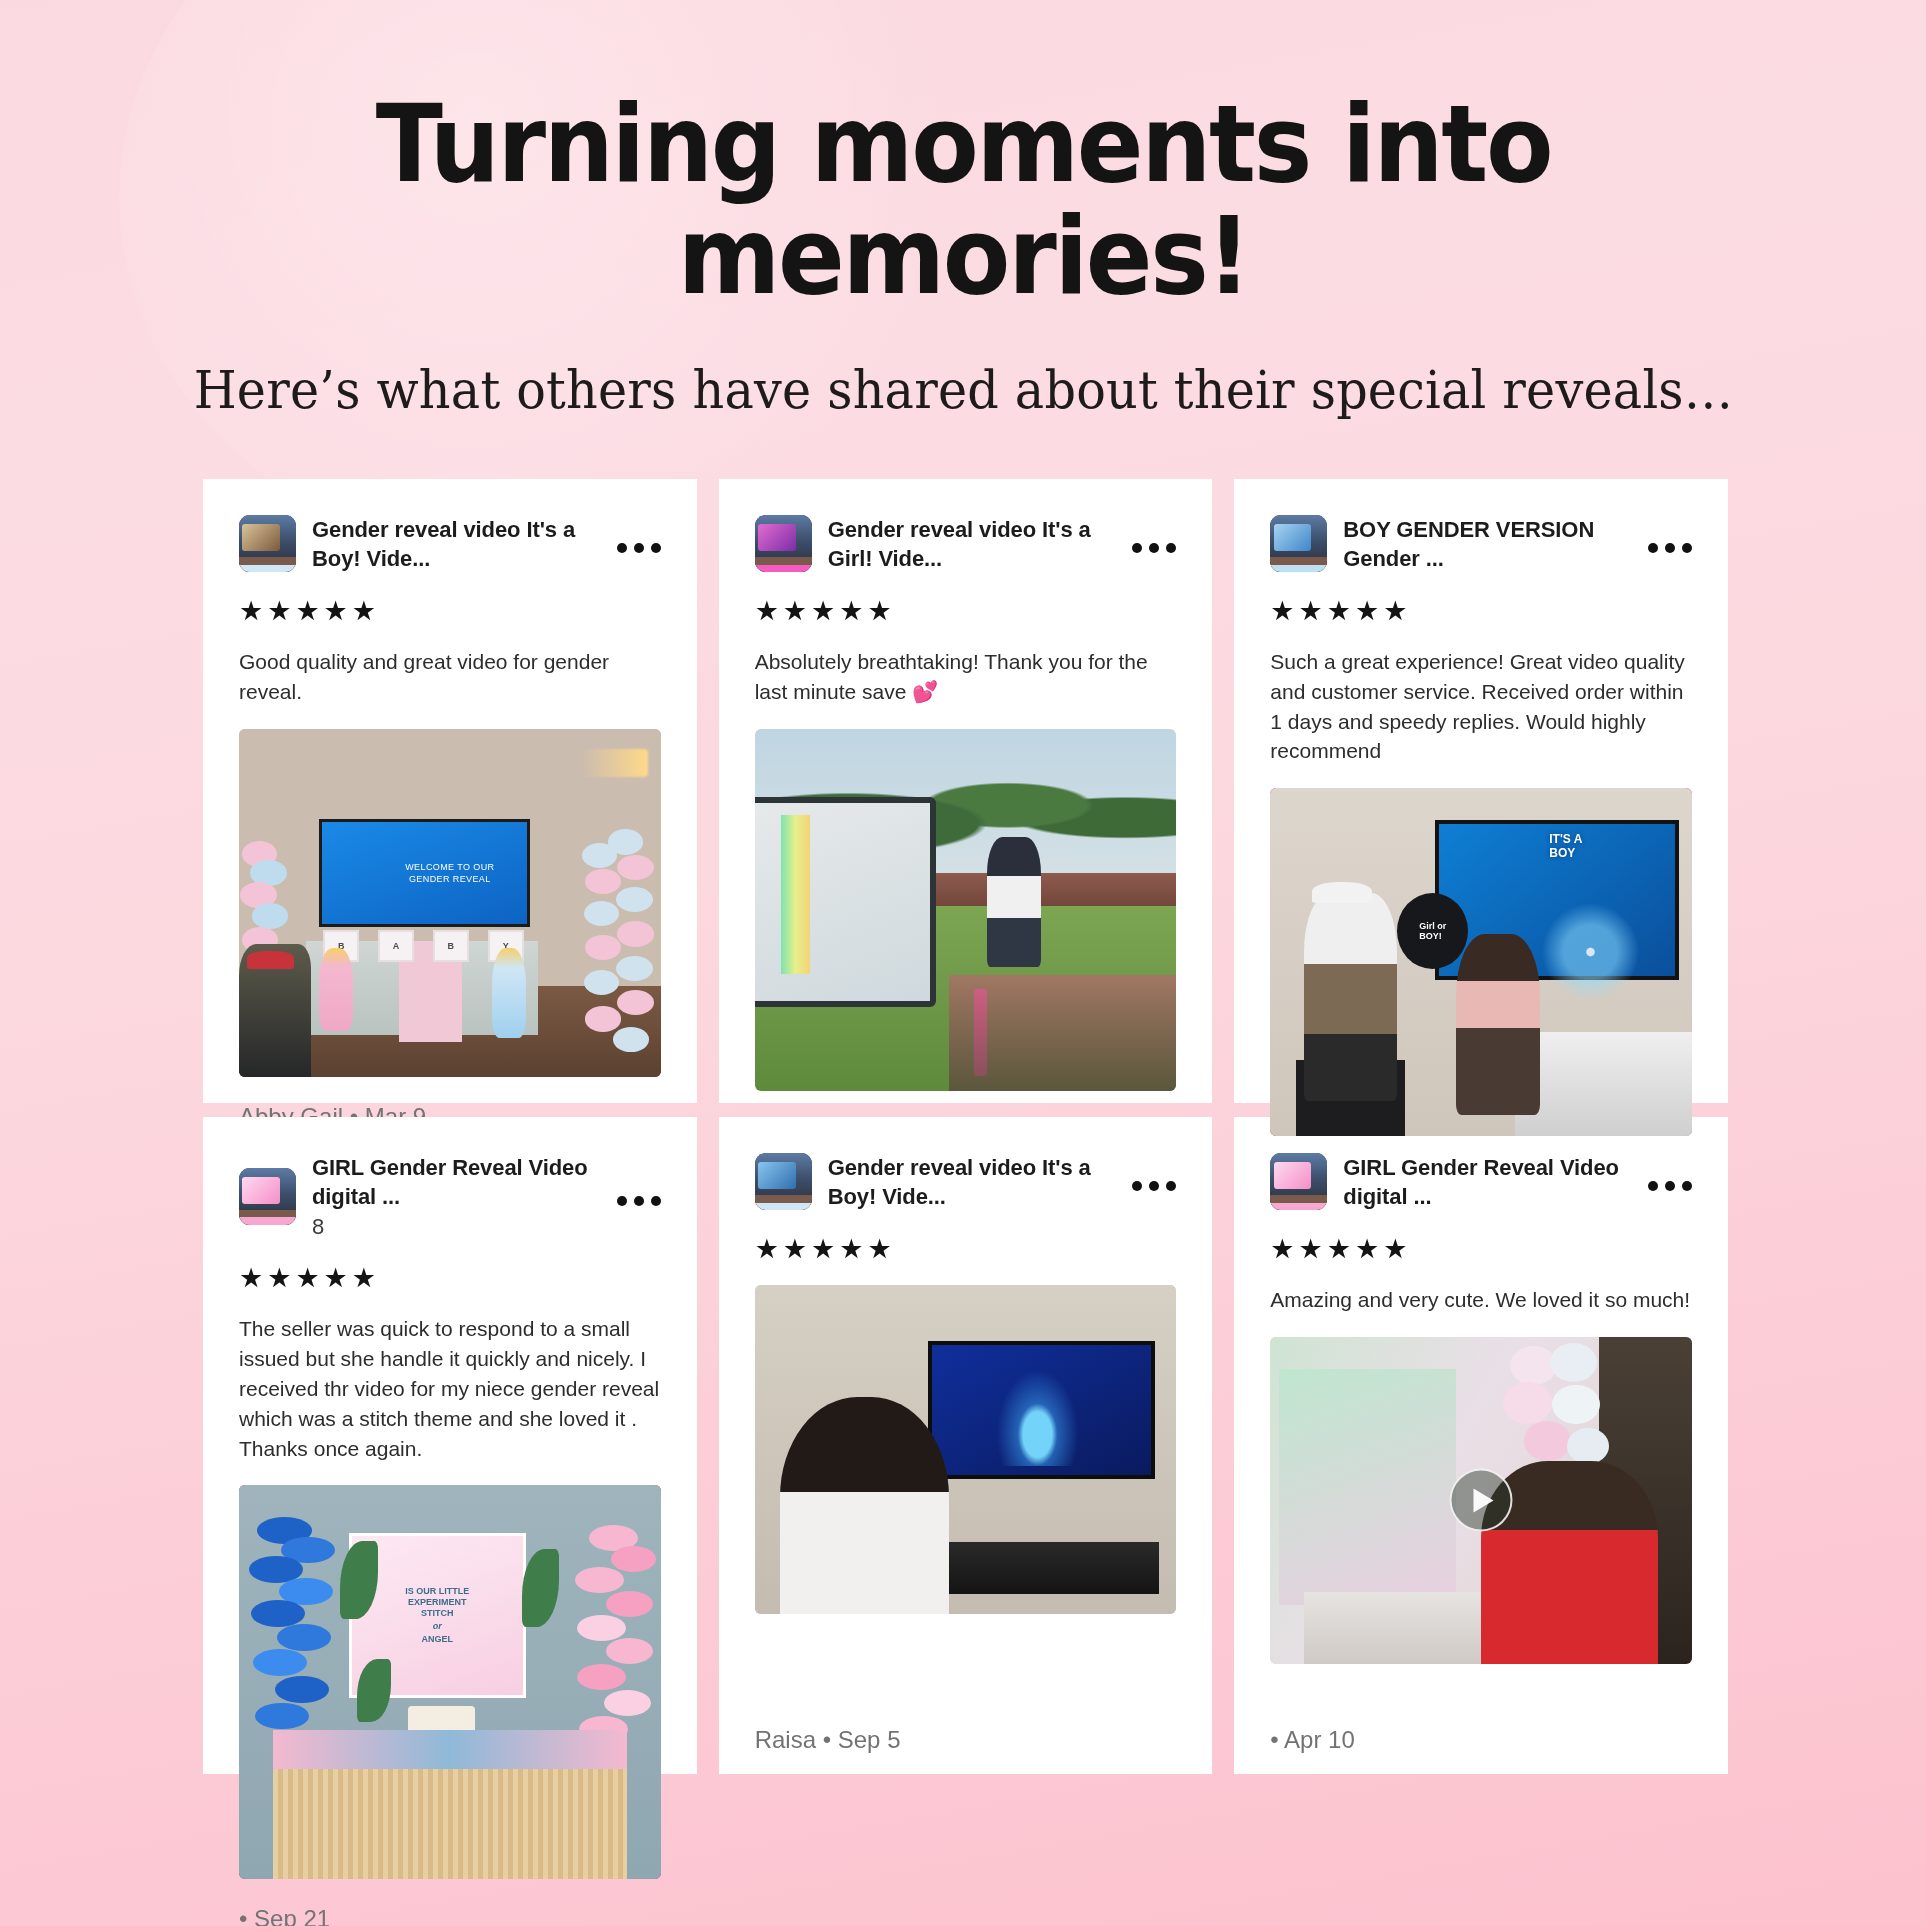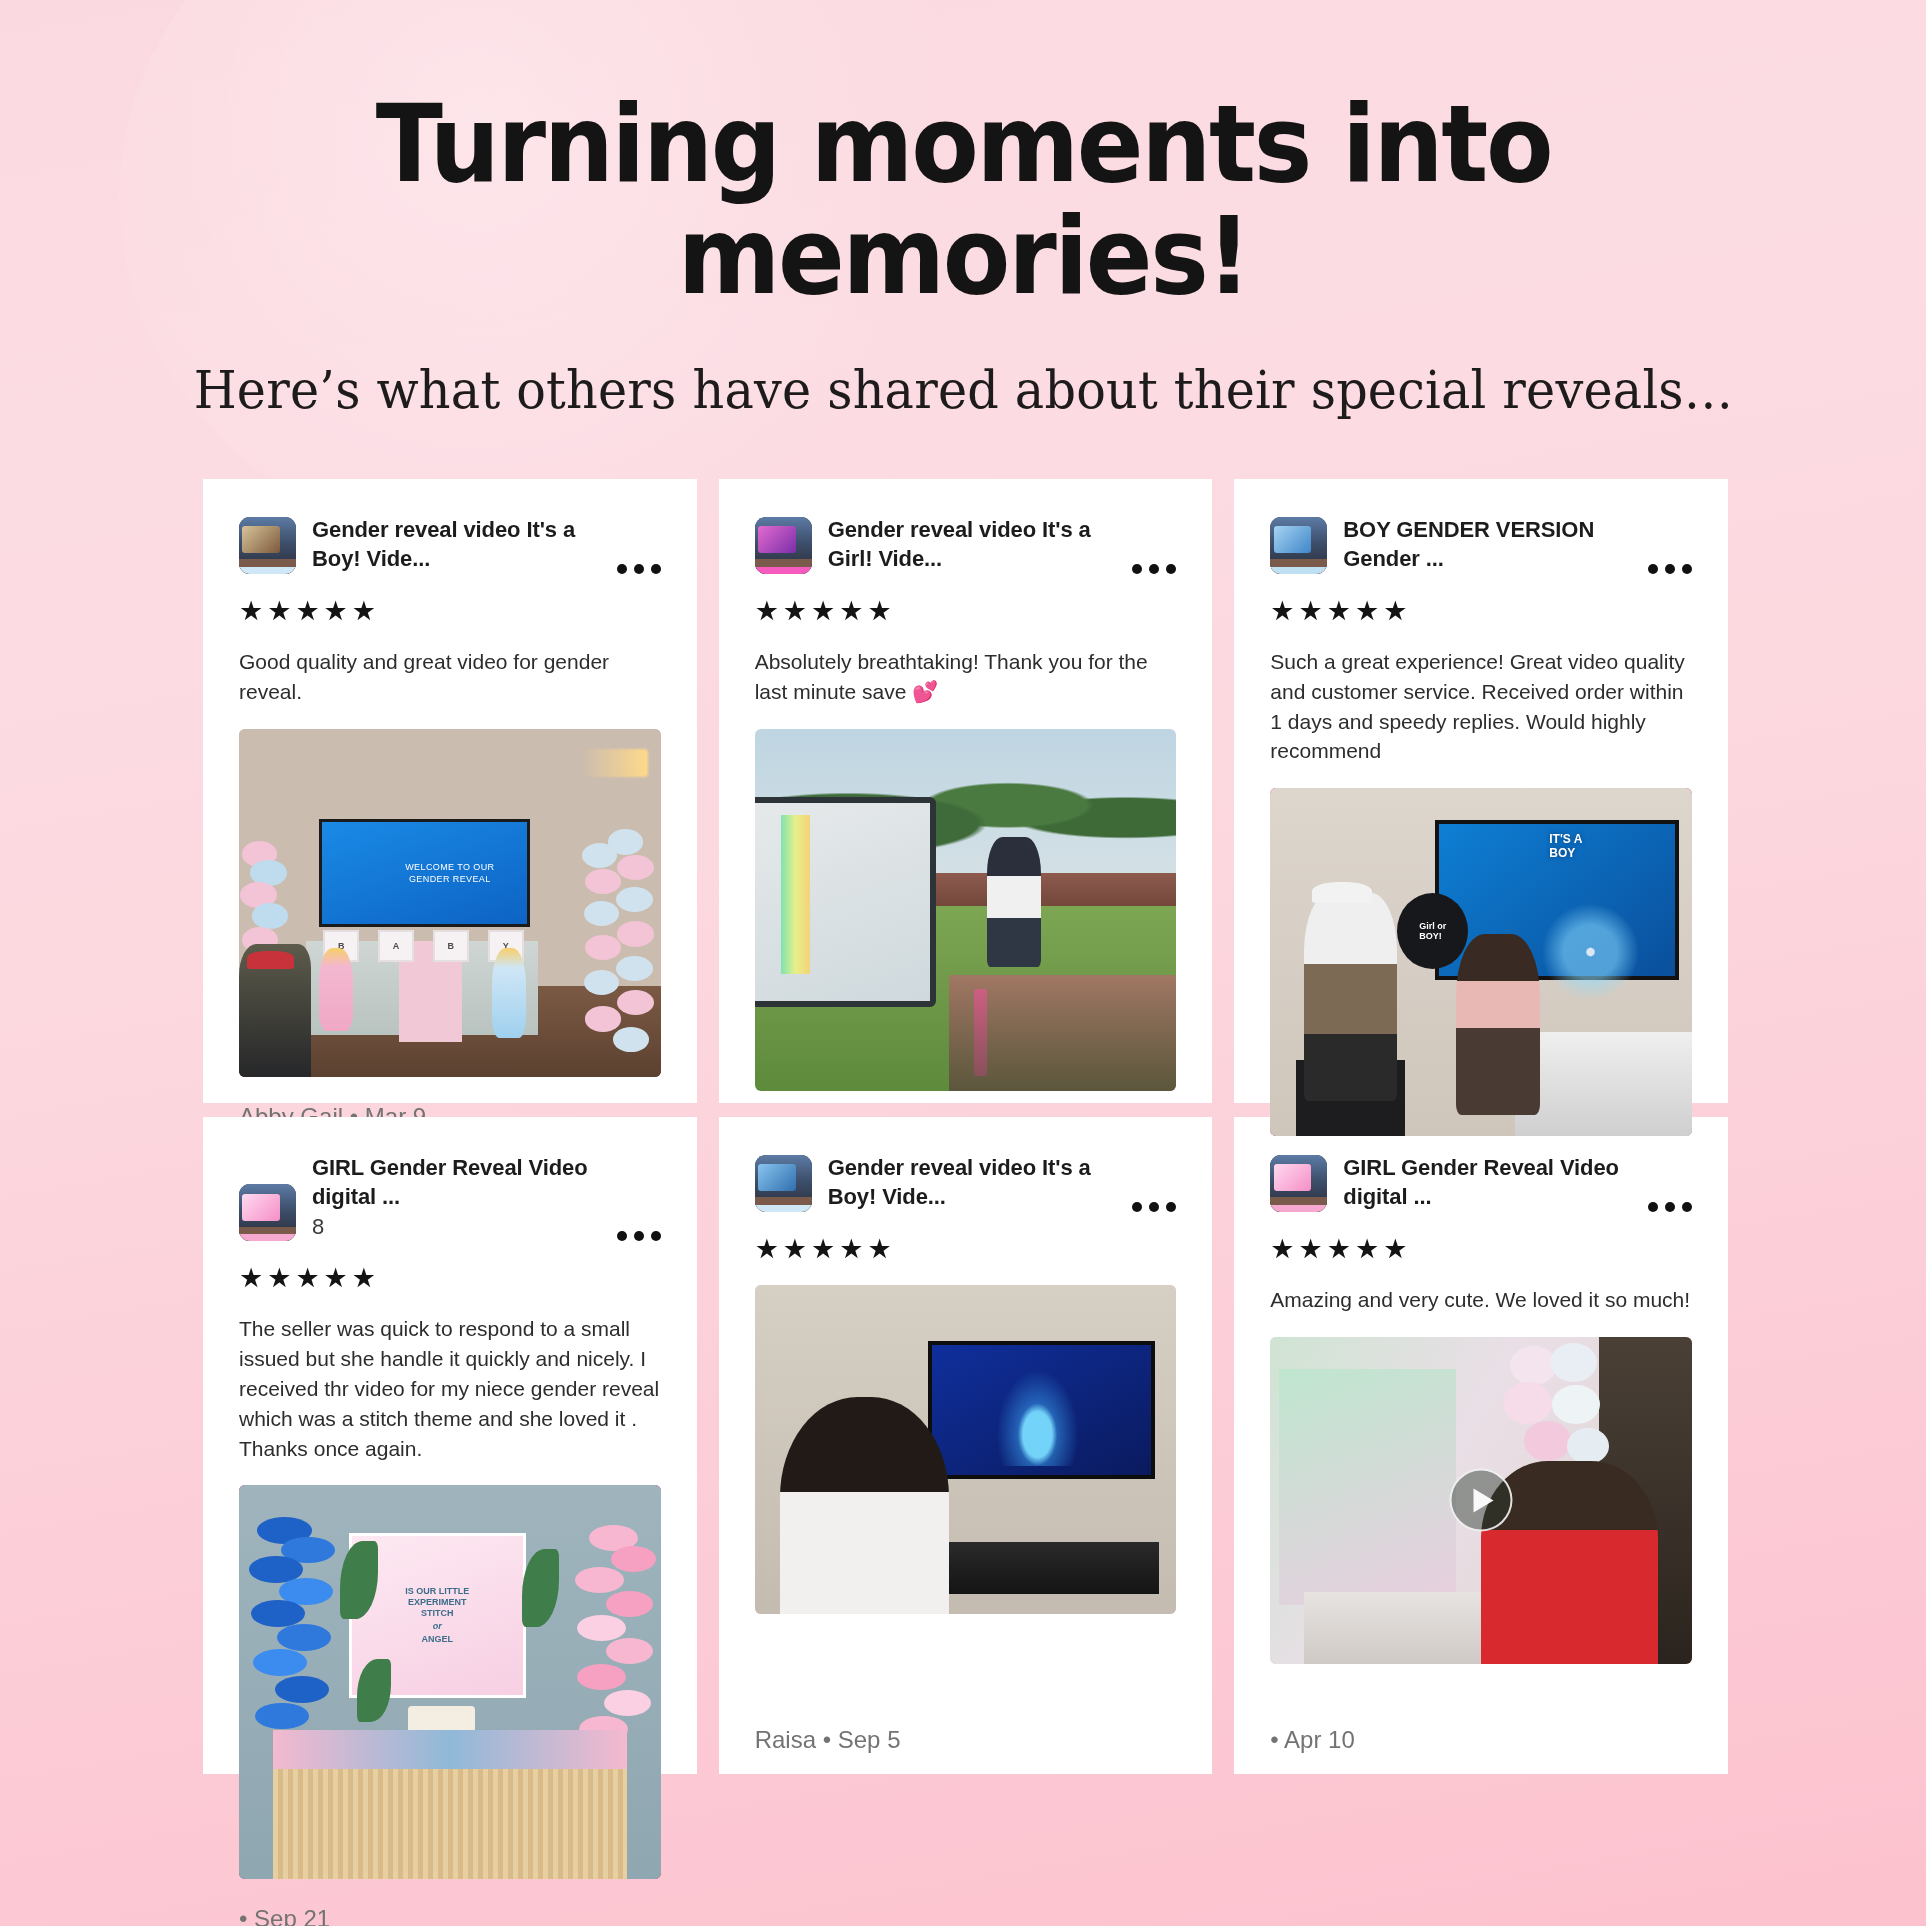--- a/index.html
+++ b/index.html
@@ -61,21 +61,21 @@
   .card.c2 { margin-top: 0;  height: 624px; }
   .card.c3 { margin-top: 0;  height: 624px; }
   .card.c4 { margin-top: 0;  height: 657px; }
   .card.c5 { margin-top: 0;  height: 657px; }
   .card.c6 { margin-top: 0;  height: 657px; }
 
   .card-inner { padding: 8px 10px 0 10px; display: flex; flex-direction: column; height: 100%; }
 
   .card-head {
     display: flex;
-    align-items: flex-end;
+    align-items: center;
     gap: 16px;
   }
   .thumb {
     width: 57px; height: 57px;
     border-radius: 11px;
     flex: 0 0 57px;
     overflow: hidden;
     position: relative;
     background: #2b2f3a;
   }

